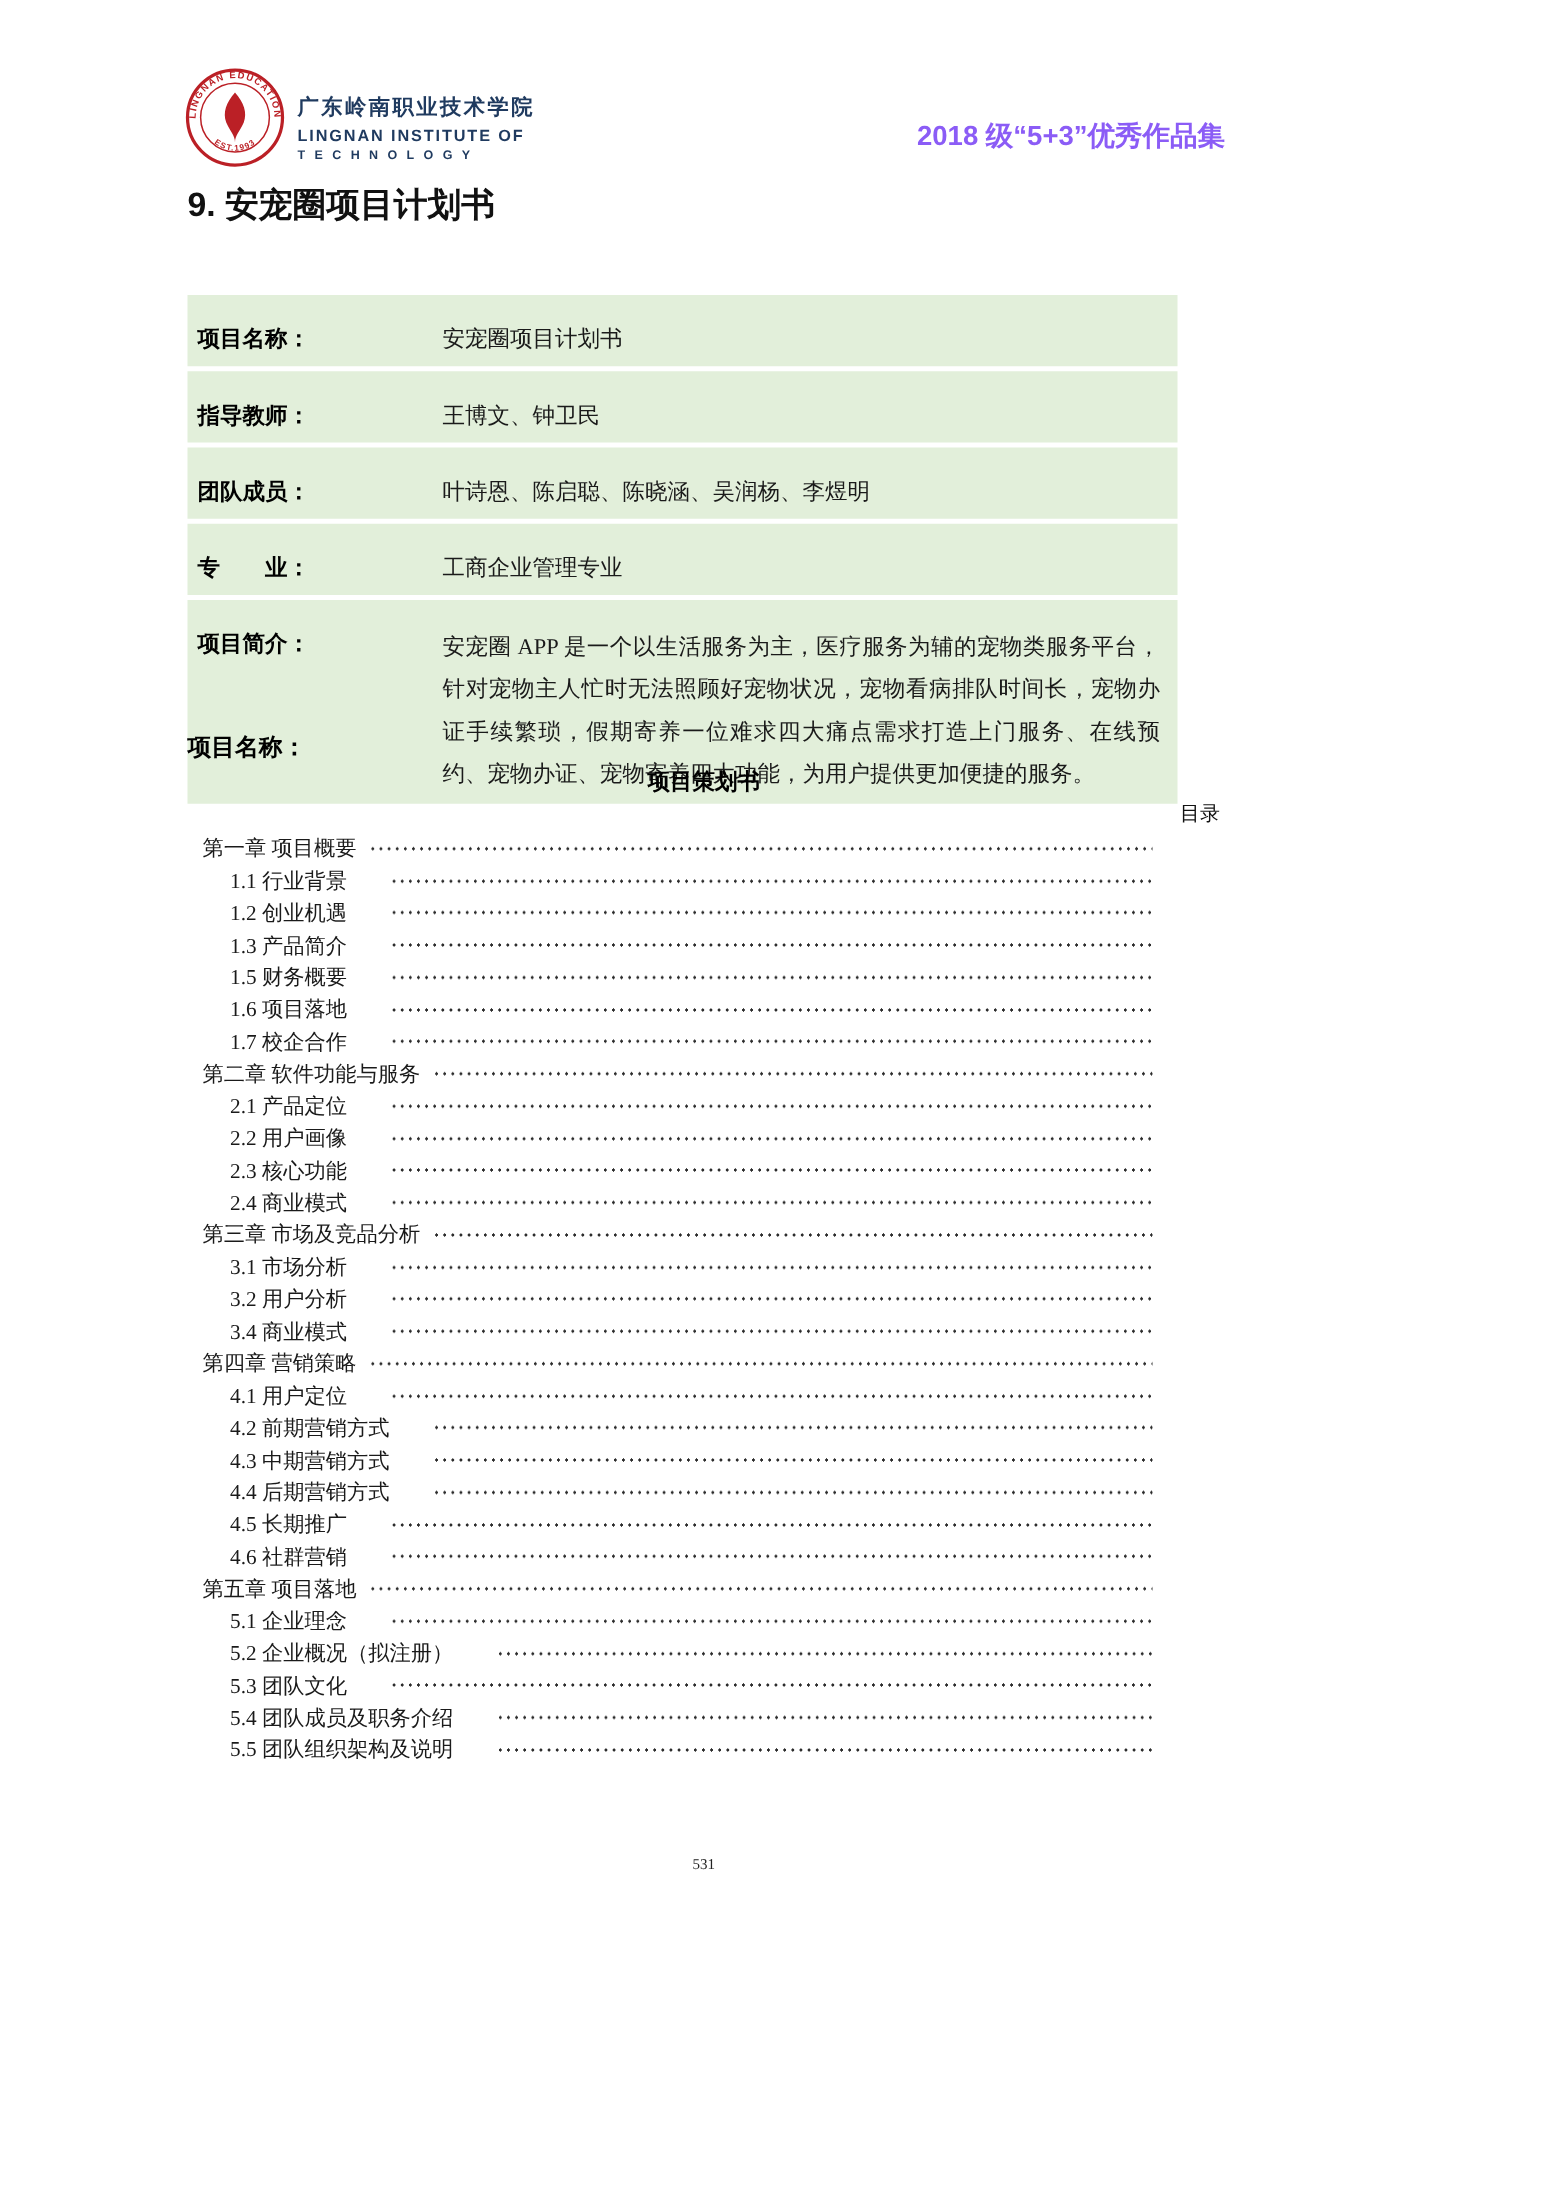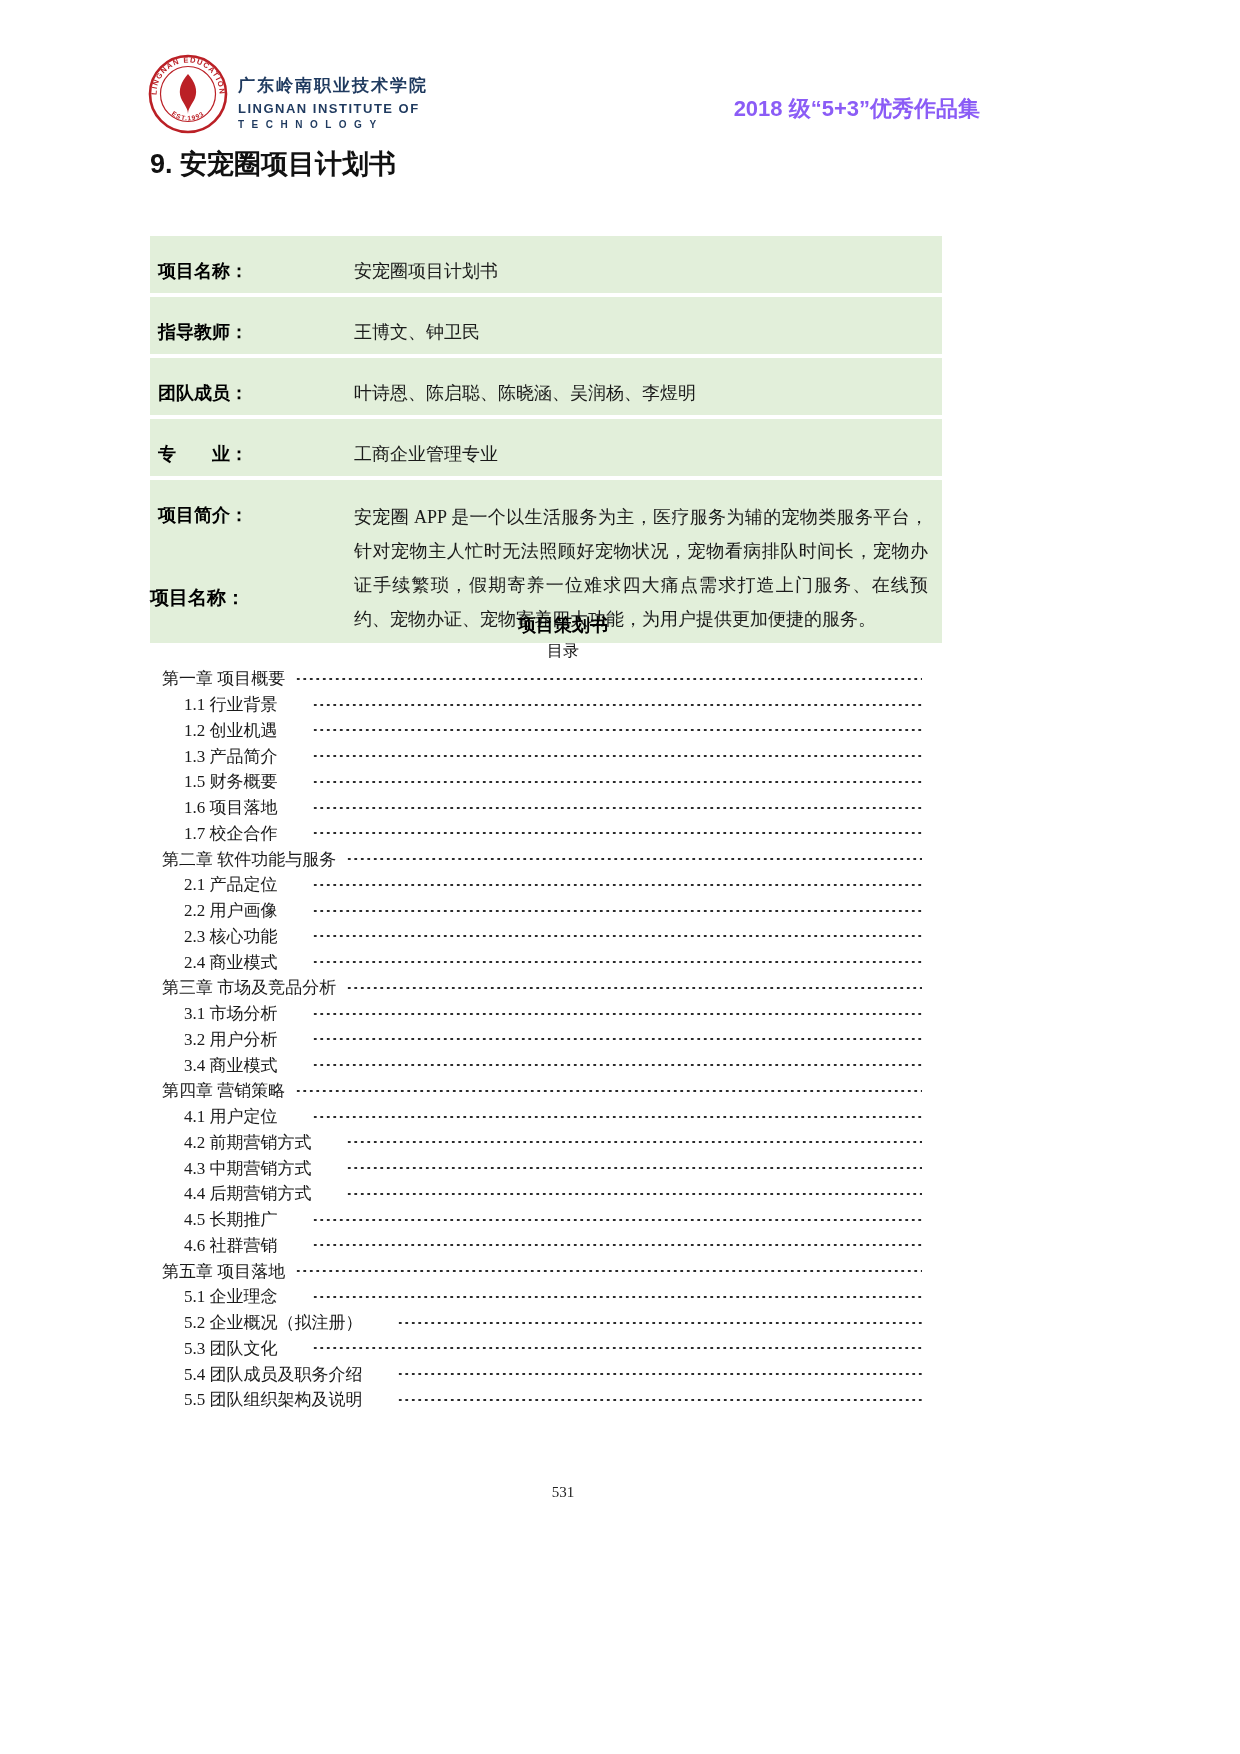--- a/index.html
+++ b/index.html
@@ -86,21 +86,21 @@
   .work-title {
     position: absolute;
     left: 150px; top: 613px; width: 826px;
     text-align: center;
     font-family: "Liberation Sans", "DejaVu Sans", sans-serif;
     font-size: 18px; font-weight: bold; color: #000;
   }
   .toc-heading {
     position: absolute;
     left: 150px; top: 641px; width: 826px;
-    text-align: center;
+    text-align: right;
     font-family: "Liberation Sans", "DejaVu Sans", sans-serif;
     font-size: 16px; color: #111;
   }
 
   
   .toc {
     position: absolute;
     left: 162px; top: 666px;
     width: 760px;
   }
@@ -121,21 +121,21 @@
     background-size: 6.5px 14px;
     background-position: 0 center;
     background-repeat: repeat-x;
   }
 
   
   .page-footer {
     position: absolute;
     left: 150px; top: 1484px; width: 826px;
     text-align: center;
-    font-size: 15px;
+    font-size: 12px;
     color: #222;
   }
 </style>
 </head>
 <body>
 
 <div class="page">
 
   <div class="logo-seal">
     <svg viewBox="0 0 80 80" width="80" height="80">

